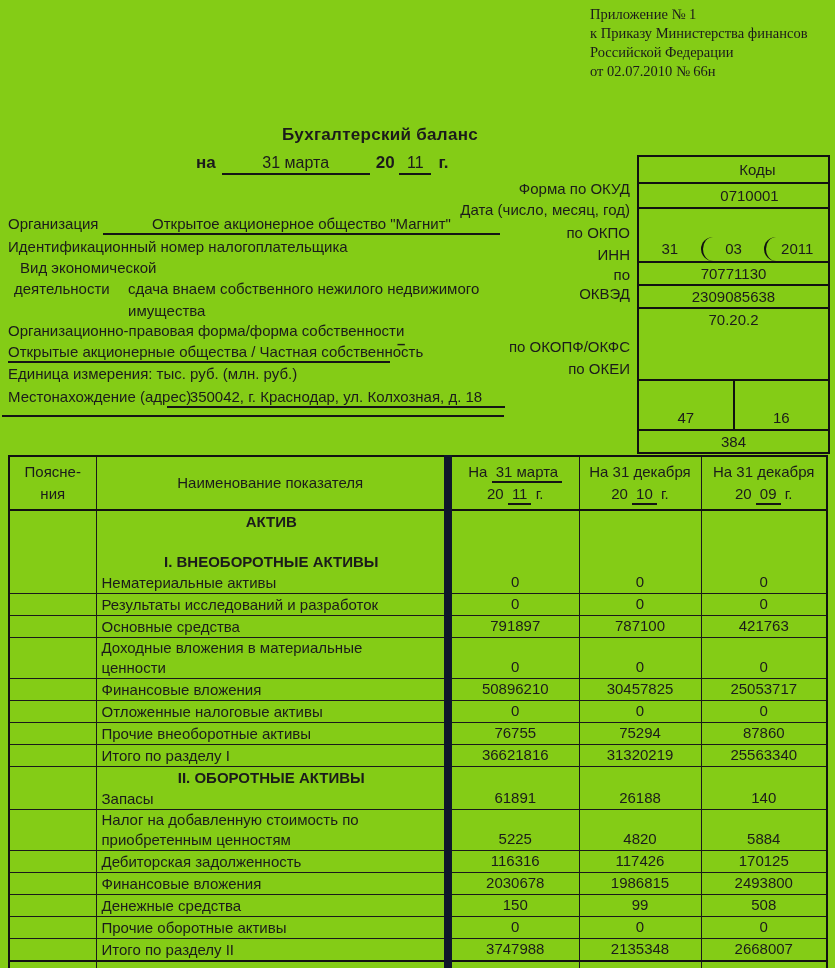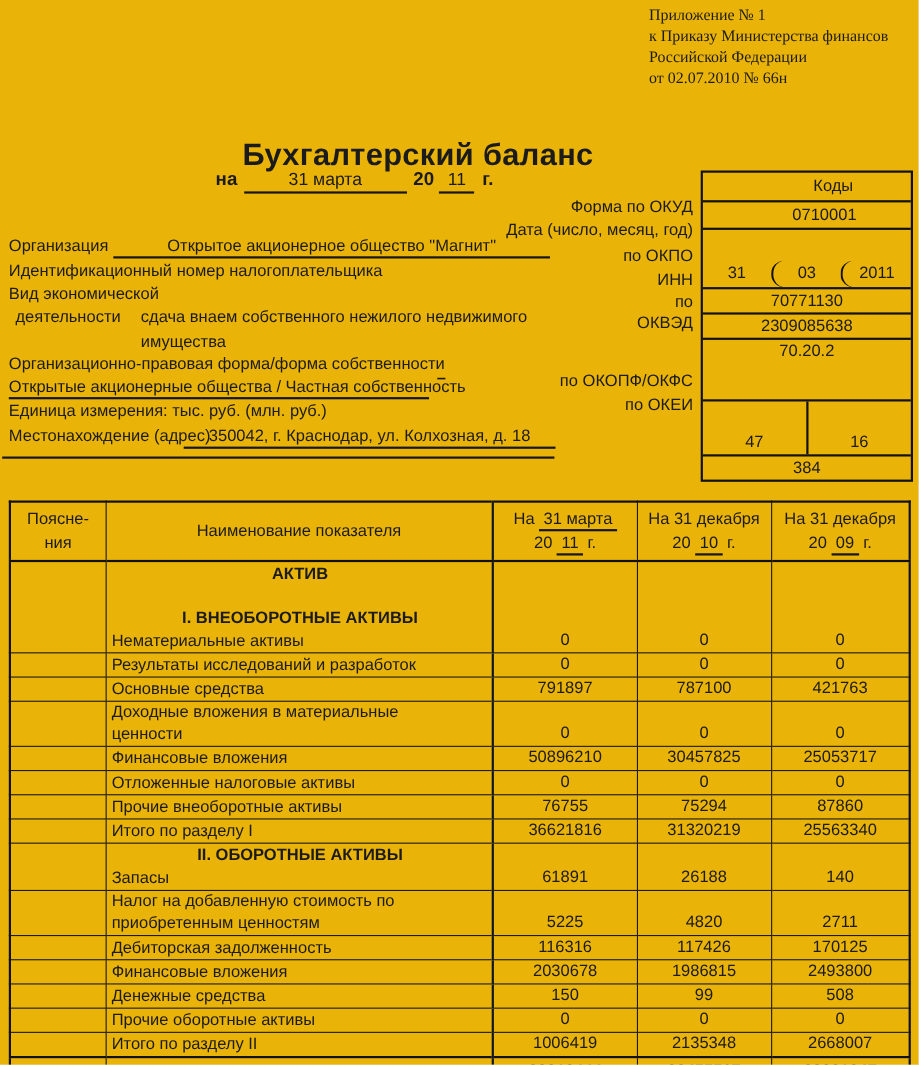--- a/index.html
+++ b/index.html
@@ -1,68 +1,68 @@
 <!DOCTYPE html>
 <html><head>
 <meta charset="utf-8">
 <style>
   html,body{margin:0;padding:0;background:#e8e8e8;}
   .page{
     position:relative;width:835px;height:968px;margin:0 auto;
-    background:#eab308;color:#1b1b1b;
+    background:#84cc16;color:#1b1b1b;
     font-family:"Liberation Sans",sans-serif;font-size:15px;
     overflow:hidden;
   }
   
   .doc-ref{
     position:absolute;left:590px;top:5px;
     font-family:"Liberation Serif",serif;font-size:14.5px;line-height:19px;
   }
   
   .title-main{position:absolute;left:105px;top:125px;width:550px;text-align:center;
-    font-size:28px;font-weight:bold;letter-spacing:.3px;}
+    font-size:17px;font-weight:bold;letter-spacing:.3px;}
   .title-date{position:absolute;left:196px;top:153px;font-size:17px;white-space:nowrap;}
   .title-date b{font-weight:bold;}
   .ud{display:inline-block;width:148px;text-align:center;font-size:16px;
     border-bottom:2px solid #151515;margin:0 6px;padding-bottom:1px;}
   .uy{display:inline-block;width:32px;text-align:center;font-size:16px;
     border-bottom:2px solid #151515;margin-right:7px;padding-bottom:1px;}
   
   .rlabel{position:absolute;right:205px;white-space:nowrap;font-size:15px;}
   
   .codes{position:absolute;left:637px;top:155px;width:189px;
     border:2px solid #111;text-align:center;font-size:15px;}
   .codes .crow{border-top:2px solid #111;line-height:21px;}
   .codes .crow:first-child{border-top:none;line-height:25px;padding-left:48px;}
   .codes .okud-row{line-height:23px;padding-left:32px;}
   .codes .date-row{display:flex;line-height:24px;}
   .codes .date-row span{flex:1;margin-top:28px;}
   .codes .date-row span + span{border-left:2px solid #111;border-radius:12px;}
   .codes .okved-row{height:54px;line-height:22px;vertical-align:top;}
-  .codes .okopf-row{display:flex;height:48px;align-items:flex-end;}
+  .codes .okopf-row{display:flex;height:48px;align-items:flex-end;margin-top:16px;}
   .codes .okopf-row span{flex:1;line-height:22px;}
   .codes .okopf-row span + span{border-left:2px solid #111;height:100%;
     display:flex;align-items:flex-end;justify-content:center;}
   
   .fld{position:absolute;white-space:nowrap;}
   .uval{border-bottom:2px solid #151515;text-align:center;padding-bottom:1px;}
   .hr-line{position:absolute;height:0;border-bottom:2px solid #151515;}
   .dash{position:absolute;font-weight:bold;}
   
   table.balance{position:absolute;left:8px;top:455px;width:818px;
     border-collapse:collapse;table-layout:fixed;font-size:15px;
     border:2px solid #111;}
   .balance td{border:1px solid #1a1a1a;padding:0 3px;overflow:hidden;}
   .balance thead td{text-align:center;vertical-align:middle;height:52px;
     border-bottom:2px solid #111;line-height:22px;}
   .hu{border-bottom:2px solid #151515;padding:0 4px 1px 4px;}
   .balance td.expl{width:87px;}
   .balance td.name{text-align:left;padding-left:5px;}
   .balance td.val{text-align:center;vertical-align:bottom;padding-bottom:1px;line-height:20px;}
-  .balance td.first{border-left:2px solid #0f172a;margin-left:39px;}
+  .balance td.first{border-left:8px solid #0f172a;margin-left:39px;}
   .balance .lbl{line-height:20px;}
   .balance .sec{font-weight:bold;text-align:center;line-height:22px;}
   .balance .gap{height:18px;}
   .balance tr.total td{font-weight:bold;border-top:2px solid #111;
     border-bottom:3px solid #111;line-height:24px;}
 </style>
 </head>
 <body>
 
 <div class="page">
@@ -104,21 +104,21 @@
         <span>16</span>
     </div>
     <div class="crow">384</div>
   </div>
 
   <div class="fld" style="left:8px;top:215px">Организация</div>
   <div class="fld uval" style="left:103px;top:215px;width:397px">Открытое акционерное общество "Магнит"</div>
 
   <div class="fld" style="left:8px;top:238px">Идентификационный номер налогоплательщика</div>
 
-  <div class="fld" style="left:8px;top:259px">Вид экономической</div>
+  <div class="fld" style="left:20px;top:259px">Вид экономической</div>
   <div class="fld" style="left:14px;top:280px">деятельности</div>
   <div class="fld" style="left:128px;top:280px">сдача внаем собственного нежилого недвижимого</div>
   <div class="fld" style="left:128px;top:302px">имущества</div>
 
   <div class="fld" style="left:8px;top:322px">Организационно-правовая форма/форма собственности</div>
   <div class="fld uval" style="left:8px;top:343px;width:382px;text-align:left">Открытые акционерные общества / Частная собственность</div>
   <div class="dash" style="left:397px;top:335px">–</div>
 
   <div class="fld" style="left:8px;top:365px">Единица измерения: тыс. руб. (млн. руб.)</div>
 
@@ -244,21 +244,21 @@
           <td class="val">140</td>
         </tr>
         <tr>
           <td class="expl"></td>
           <td class="name">
             <div class="lbl">Налог на добавленную стоимость по</div>
             <div class="lbl">приобретенным ценностям</div>
           </td>
           <td class="val first">5225</td>
           <td class="val">4820</td>
-          <td class="val">2711</td>
+          <td class="val">5884</td>
         </tr>
         <tr>
           <td class="expl"></td>
           <td class="name">
             <div class="lbl">Дебиторская задолженность</div>
           </td>
           <td class="val first">116316</td>
           <td class="val">117426</td>
           <td class="val">170125</td>
         </tr>
@@ -287,21 +287,21 @@
           </td>
           <td class="val first">0</td>
           <td class="val">0</td>
           <td class="val">0</td>
         </tr>
         <tr>
           <td class="expl"></td>
           <td class="name">
             <div class="lbl">Итого по разделу II</div>
           </td>
-          <td class="val first">1006419</td>
+          <td class="val first">3747988</td>
           <td class="val">2135348</td>
           <td class="val">2668007</td>
         </tr>
         <tr class="total">
           <td class="expl"></td>
           <td class="name">
             <div class="lbl">БАЛАНС</div>
           </td>
           <td class="val first">38810444</td>
           <td class="val">33455567</td>

